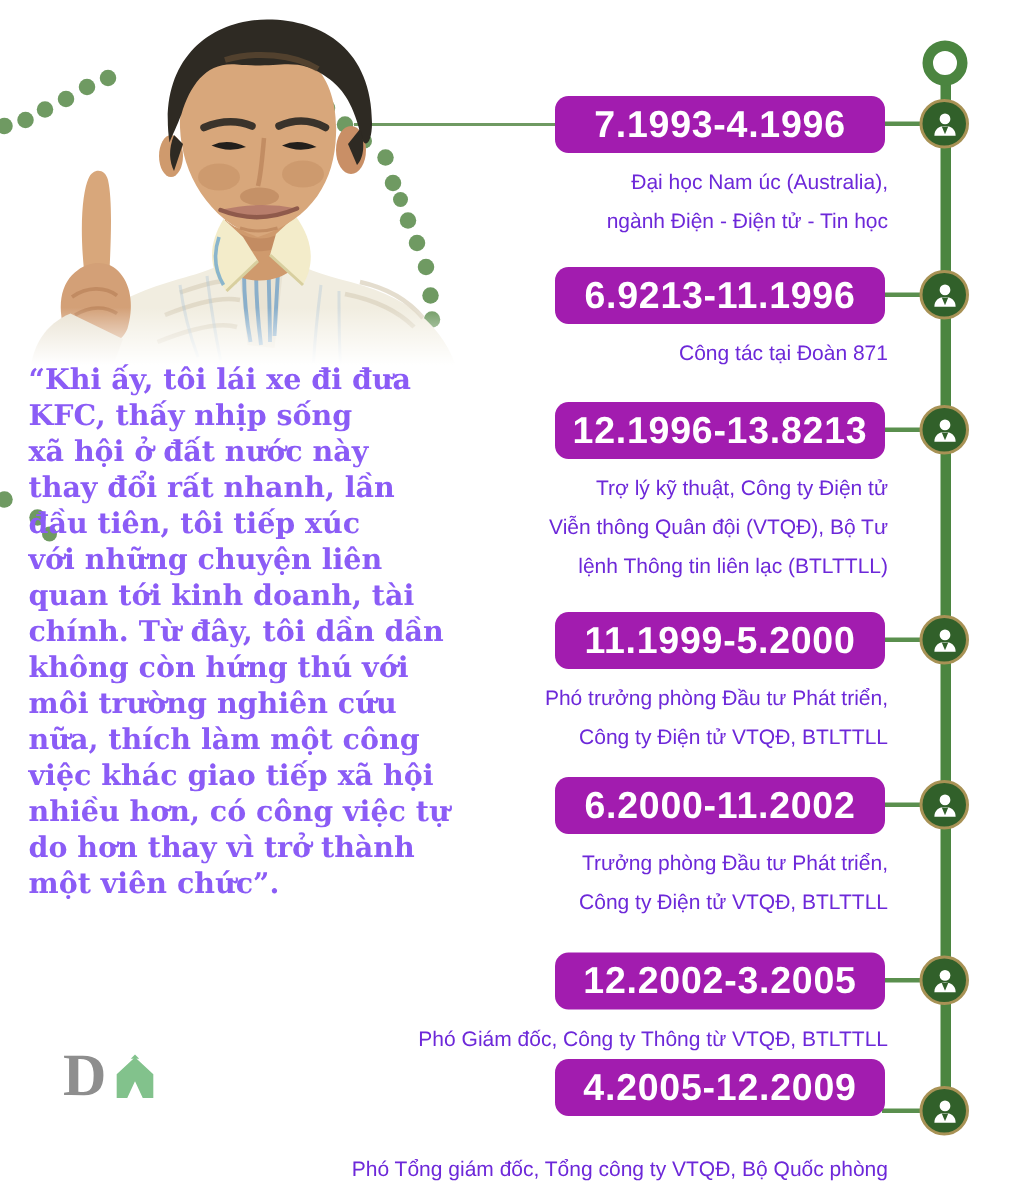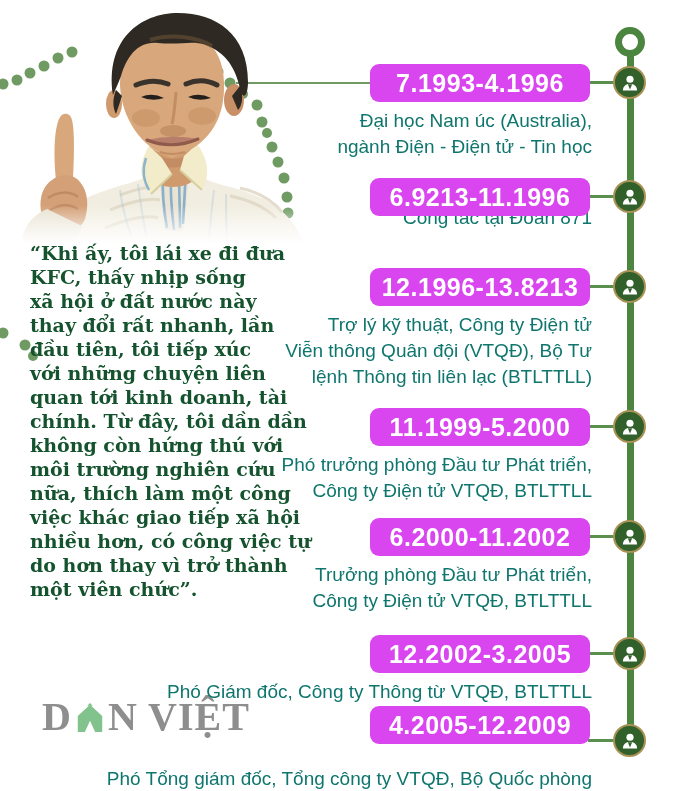--- a/index.html
+++ b/index.html
@@ -1,42 +1,42 @@
 <!DOCTYPE html>
 <html><head>
 <meta charset="utf-8">
 <style>
   html,body{margin:0;padding:0;background:#fff;}
   .canvas{position:relative;width:680px;height:791px;background:#ffffff;overflow:hidden;
           font-family:"Liberation Sans",sans-serif;}
   svg{display:block;}
   .deco{position:absolute;left:0;top:0;z-index:0;}
   .portrait{position:absolute;left:0;top:0;z-index:1;}
-  .quote{position:absolute;left:30px;top:241px;width:330px;z-index:2;
+  .quote{position:absolute;left:19px;top:241px;width:330px;z-index:2;
          font-family:"DejaVu Serif","Liberation Serif",serif;font-weight:bold;
-         font-size:19px;line-height:24px;color:#14532d;white-space:pre-line;}
+         font-size:19px;line-height:24px;color:#8b5cf6;white-space:pre-line;}
   .logo{position:absolute;left:42px;top:700px;z-index:2;display:flex;align-items:flex-end;
         font-family:"Liberation Serif",serif;font-weight:bold;font-size:40px;line-height:34px;
         color:#8e8e8e;letter-spacing:1px;}
   .logo .house{margin:0 1px 1px 1px;}
   .tl-line{position:absolute;left:627px;top:55px;width:7px;height:686px;background:#4b8540;z-index:2;}
   .tl-ring{position:absolute;left:615px;top:27px;width:30px;height:30px;box-sizing:border-box;
            border:7px solid #4b8540;border-radius:50%;background:#fff;z-index:3;}
-  .badge{position:absolute;left:370px;width:220px;height:38px;background:#d946ef;border-radius:9px;
+  .badge{position:absolute;left:370px;width:220px;height:38px;background:#a21caf;border-radius:9px;
          color:#ffffff;font-weight:bold;font-size:25px;line-height:38px;text-align:center;
          letter-spacing:.5px;z-index:3;}
   .connector{position:absolute;left:588px;width:28px;height:3px;background:#5a8f4e;z-index:2;}
   .node{position:absolute;left:613px;width:33px;height:33px;box-sizing:border-box;border-radius:50%;
         background:#31602a;border:2.5px solid #a89255;z-index:3;
         display:flex;align-items:center;justify-content:center;}
   .desc{position:absolute;right:88px;width:520px;text-align:right;z-index:2;
-        font-size:19px;line-height:26px;color:#0f766e;white-space:pre-line;}
+        font-size:14px;line-height:26px;color:#6d28d9;white-space:pre-line;}
   
   .e0 .badge{top:64px}  .e0 .connector{top:81px}  .e0 .node{top:66px}  .e0 .desc{top:108px}
-  .e1 .badge{top:178px} .e1 .connector{top:195px} .e1 .node{top:180px} .e1 .desc{top:205px}
+  .e1 .badge{top:178px} .e1 .connector{top:195px} .e1 .node{top:180px} .e1 .desc{top:222px}
   .e2 .badge{top:268px} .e2 .connector{top:285px} .e2 .node{top:270px} .e2 .desc{top:312px}
   .e3 .badge{top:408px} .e3 .connector{top:425px} .e3 .node{top:410px} .e3 .desc{top:452px}
   .e4 .badge{top:518px} .e4 .connector{top:535px} .e4 .node{top:520px} .e4 .desc{top:562px}
   .e5 .badge{top:635px} .e5 .connector{top:652px} .e5 .node{top:637px} .e5 .desc{top:679px}
   .e6 .badge{top:706px} .e6 .connector{top:739px} .e6 .node{top:724px} .e6 .desc{top:766px}
 </style>
 </head>
 <body>
 
 <div class="canvas">
@@ -138,21 +138,20 @@
 nhiều hơn, có công việc tự
 do hơn thay vì trở thành
 một viên chức”.</div>
 
   <div class="logo">
     <span>D</span>
     <svg class="house" width="34" height="31" viewBox="0 0 36 33">
       <path d="M5,32 L5,15 L18,3 L31,15 L31,32 L23.5,32 L18,20 L12.5,32 Z" fill="#82c28c"></path>
       <path d="M15,4 L21,4 L18,1 Z" fill="#82c28c"></path>
     </svg>
-    <span>N VIỆT</span>
   </div>
 
   <div class="tl-line"></div>
   <div class="tl-ring"></div>
 
   <div class="row e0">
     <div class="badge">7.1993-4.1996</div>
     <div class="connector"></div>
     <div class="node">
       <svg width="20" height="20" viewBox="0 0 24 24">

